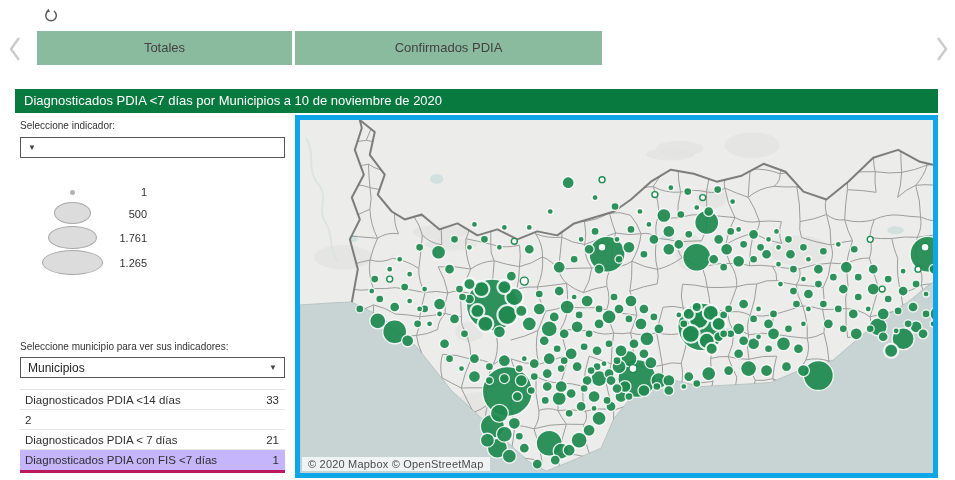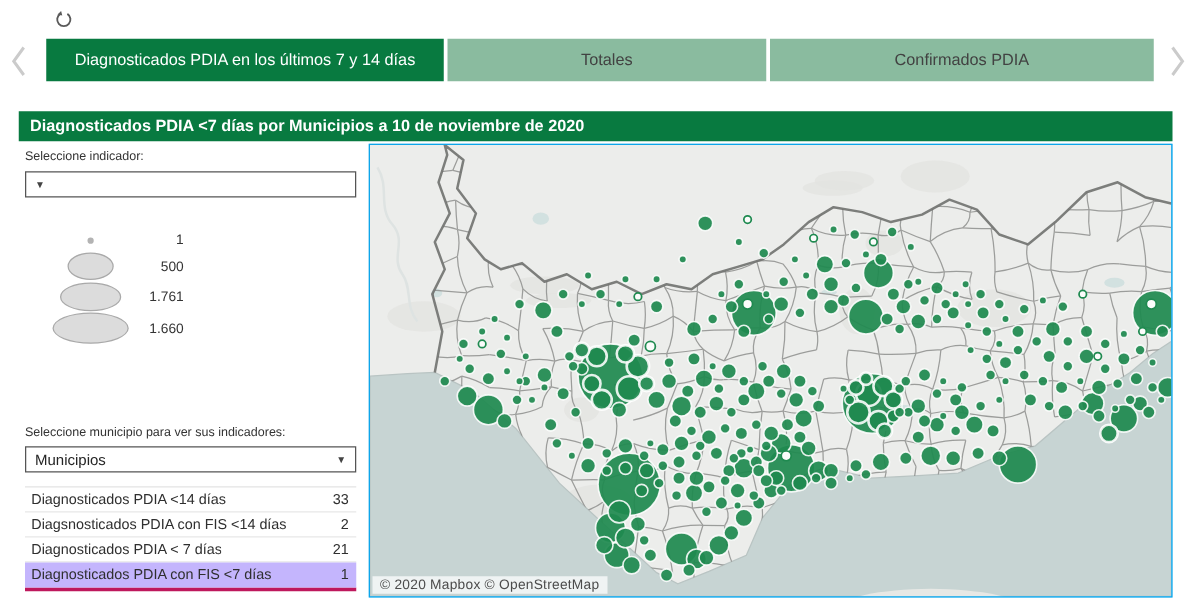--- a/index.html
+++ b/index.html
@@ -10,21 +10,21 @@
   .refresh{position:absolute;left:42px;top:8px;width:18px;height:18px;background:none;border:none;cursor:pointer}
   .nav-chevron{position:absolute;top:34px;width:20px;height:30px;cursor:pointer}
   .nav-prev{left:5px}
   .nav-next{left:932px}
 
   .tabs{position:absolute;left:37px;top:31px;display:flex;gap:3px}
   .tab{height:34px;line-height:34px;text-align:center;font-size:13px;color:#424242;background:#8abb9f;cursor:pointer;white-space:nowrap;overflow:hidden}
   .tab.active{background:#087a40;color:#fff}
   .tab.t1{width:318px}.tab.t2{width:307px}.tab.t3{width:255px}
 
-  .title-bar{position:absolute;left:15px;top:89px;width:923px;height:24px;line-height:24px;background:#087a40;color:#fff;font-size:13px;font-weight:bold;padding-left:9px}
+  .title-bar{position:absolute;left:15px;top:89px;width:923px;height:24px;line-height:24px;background:#087a40;color:#fff;font-size:13px;font-weight:normal;padding-left:9px}
 
   .sidebar{position:absolute;left:15px;top:115px;width:272px;height:365px}
   .fld-label{position:absolute;left:5px;font-size:10px;color:#333}
   .lbl1{top:5px}.lbl2{top:226px}
   .dropdown{position:absolute;left:5px;width:265px;height:21px;border:1px solid #555;background:#fff;display:flex;align-items:center;justify-content:space-between;padding:0 7px;font-size:12px;color:#252525;cursor:pointer}
   .dd1{top:22px}.dd2{top:242px}
   .caret{font-size:8px;color:#444}
 
   .legend{position:absolute;left:0;top:0;width:200px;height:180px}
   .lg-dot{position:absolute;left:55px;top:75px;width:5px;height:5px;border-radius:50%;background:#b3b3b3}
@@ -35,21 +35,21 @@
   .lg-label{position:absolute;left:92px;width:40px;text-align:right;font-size:11px;color:#333}
   .l0{top:71px}.l1{top:93px}.l2{top:117px}.l3{top:142px}
 
   .ind-table{position:absolute;left:5px;top:274px;width:265px;border-top:1px solid #e3e3e3;border-bottom:3px solid #be185d}
   .t-row{display:flex;justify-content:space-between;align-items:center;height:20px;padding:0 6px 0 5px;font-size:11.5px;color:#2f2f2f;border-bottom:1px solid #e7e7e7}
   .t-row:last-child{border-bottom:none}
   .t-row.hl{background:#c4b5fd}
   .t-label{white-space:nowrap;overflow:hidden}
   .t-value{text-align:right}
 
-  .map-wrap{position:absolute;left:295px;top:115px;width:643px;height:363px;border:1px solid #0ea5e9;overflow:hidden;background:#7dd3fc}
+  .map-wrap{position:absolute;left:295px;top:115px;width:643px;height:363px;border:5px solid #0ea5e9;overflow:hidden;background:#14b8a6}
   #map-svg{display:block;width:641px;height:361px}
   .attribution{position:absolute;left:2px;bottom:2px;background:rgba(255,255,255,.72);color:#4c4c4c;font-size:11px;padding:1px 6px;letter-spacing:.2px}
 </style>
 </head>
 <body>
 
 <div class="app">
 
   <button class="refresh">
     <svg width="16" height="16" viewBox="0 0 16 16">
@@ -58,21 +58,20 @@
     </svg>
   </button>
 
   <div class="nav-chevron nav-prev">
     <svg width="20" height="30" viewBox="0 0 20 30">
       <polyline points="14,4 6,15 14,26" fill="none" stroke="#cbcbcb" stroke-width="2.4"></polyline>
     </svg>
   </div>
 
   <div class="tabs">
-    <div class="tab t1 active">Diagnosticados PDIA en los últimos 7 y 14 días</div>
     <div class="tab t3">Totales</div>
     <div class="tab t2">Confirmados PDIA</div>
   </div>
 
   <div class="nav-chevron nav-next">
     <svg width="20" height="30" viewBox="0 0 20 30">
       <polyline points="6,4 14,15 6,26" fill="none" stroke="#cbcbcb" stroke-width="2.4"></polyline>
     </svg>
   </div>
 
@@ -85,36 +84,35 @@
     </div>
 
     <div class="legend">
       <span class="lg-dot"></span>
       <span class="band b1"></span>
       <span class="band b2"></span>
       <span class="band b3"></span>
       <span class="lg-label l0">1</span>
       <span class="lg-label l1">500</span>
       <span class="lg-label l2">1.761</span>
-      <span class="lg-label l3">1.660</span>
+      <span class="lg-label l3">1.265</span>
     </div>
 
     <div class="fld-label lbl2">Seleccione municipio para ver sus indicadores:</div>
     <div class="dropdown dd2">
       <span>Municipios</span>
       <span class="caret">▼</span>
     </div>
 
     <div class="ind-table">
       <div class="t-row">
         <span class="t-label">Diagnosticados PDIA &lt;14 días</span>
         <span class="t-value">33</span>
       </div>
       <div class="t-row">
-        <span class="t-label">Diagsnosticados PDIA con FIS &lt;14 días</span>
         <span class="t-value">2</span>
       </div>
       <div class="t-row">
         <span class="t-label">Diagnosticados PDIA &lt; 7 días</span>
         <span class="t-value">21</span>
       </div>
       <div class="t-row hl">
         <span class="t-label">Diagnosticados PDIA con FIS &lt;7 días</span>
         <span class="t-value">1</span>
       </div>

